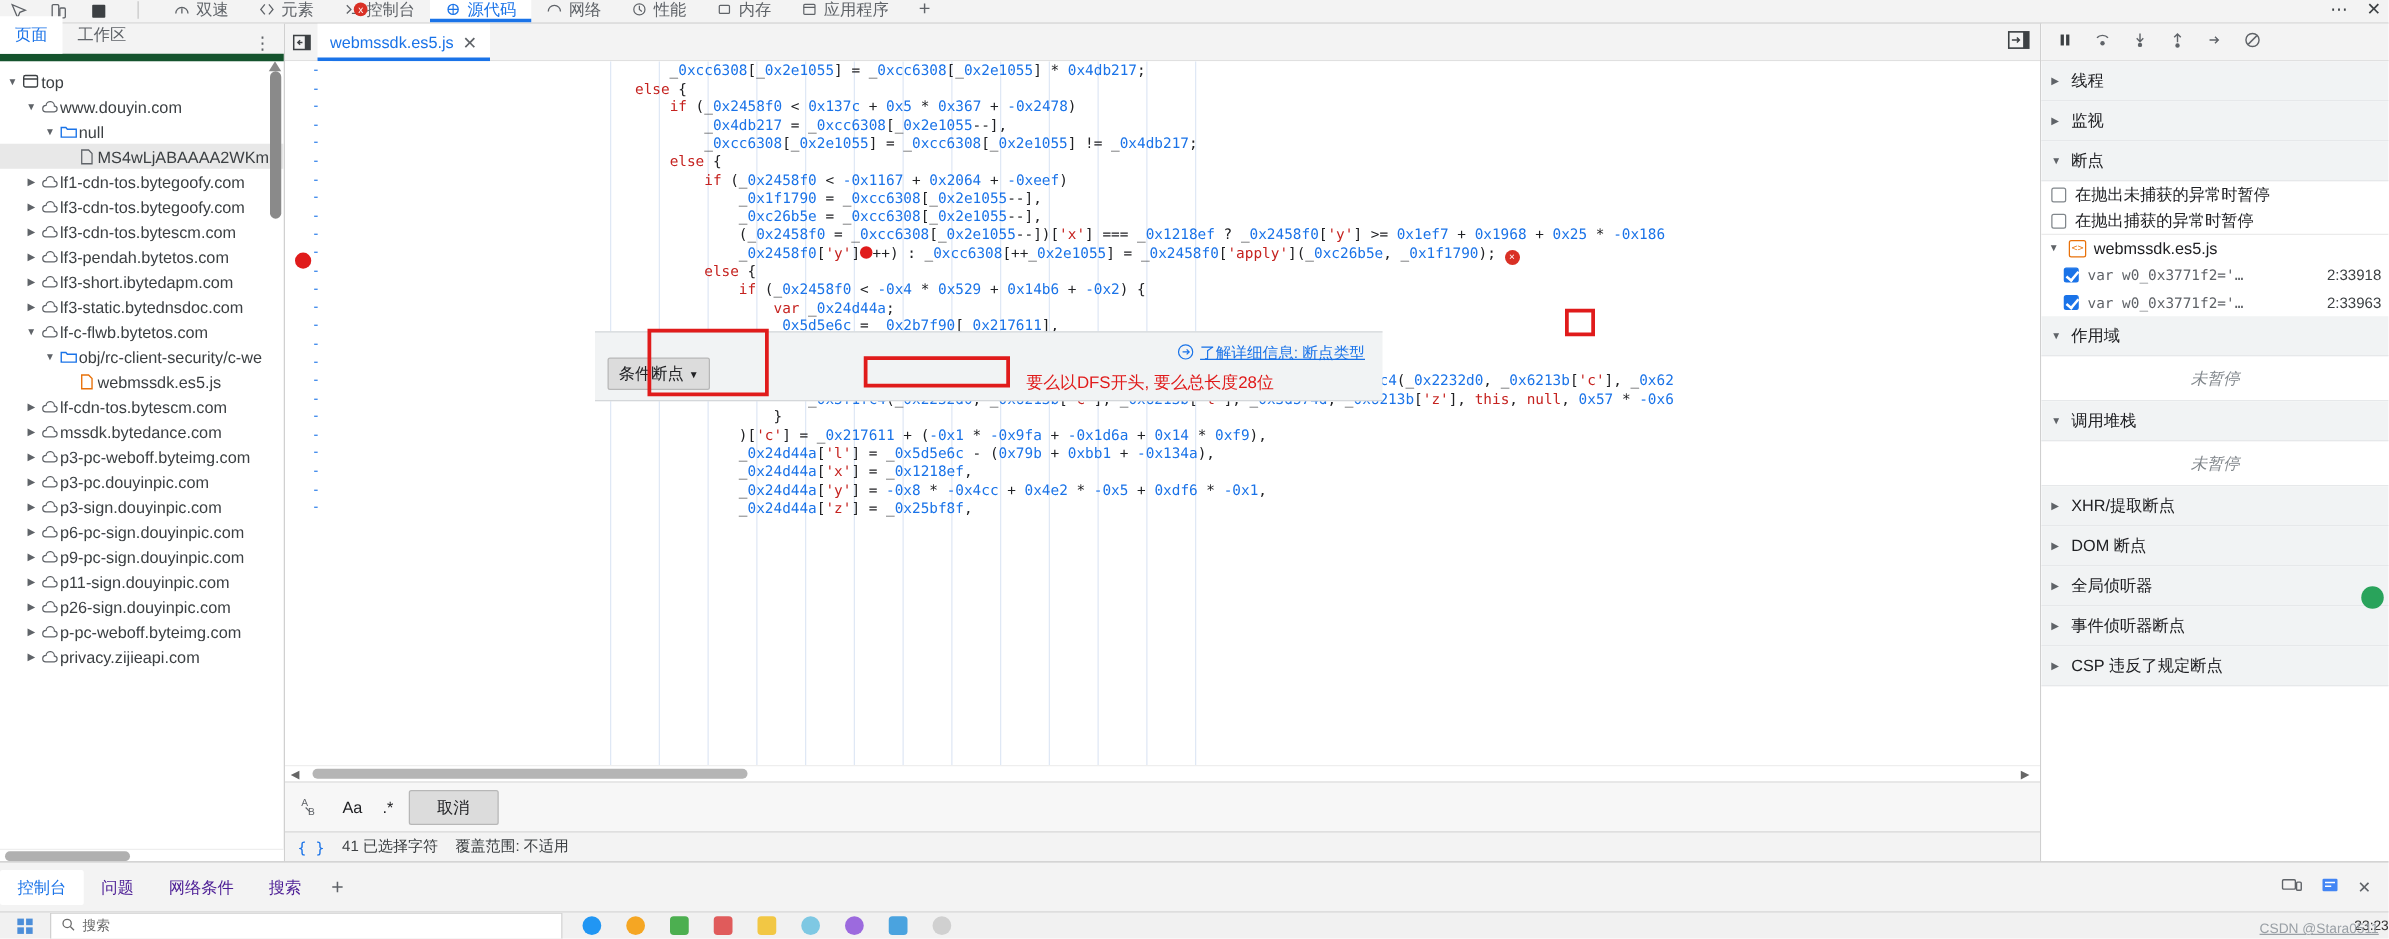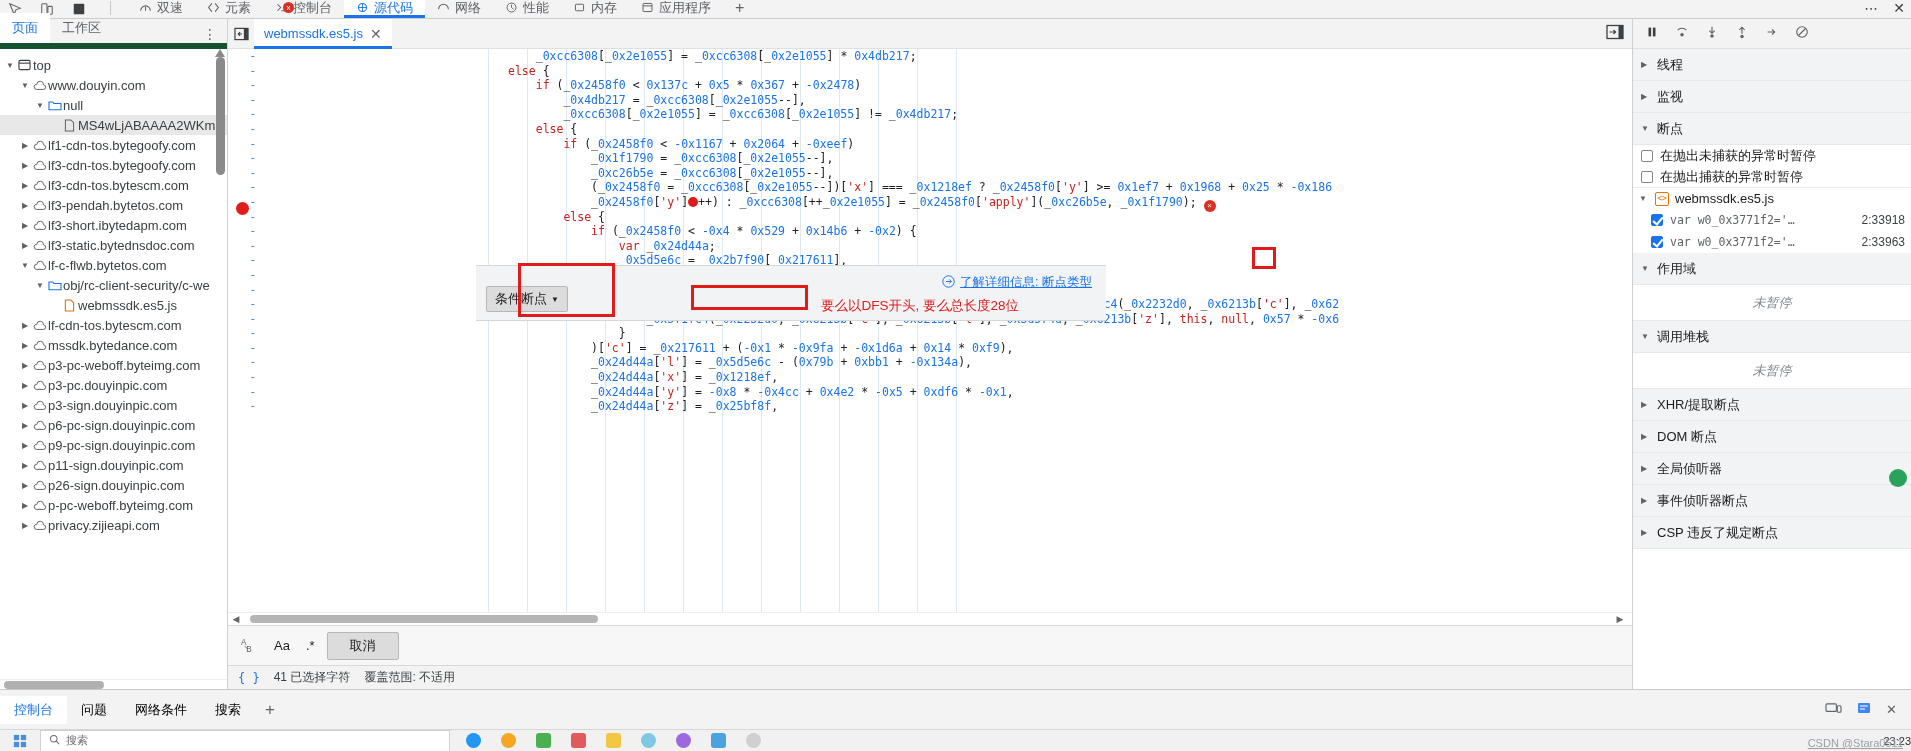--- a/index.html
+++ b/index.html
@@ -237,21 +237,21 @@
   .dbg-scroll-dot{
     position:absolute; right:4px; width:18px;height:18px;border-radius:50%;background:#29a35b;
   }
 
   
   .drawer {
     position:absolute; left:0; top:689px; width:1911px; height:40px;
     background:#f3f3f3; border-top:1px solid #c9c9c9;
     display:flex; align-items:center;
   }
-  .drawer-tab { padding:0 14px; height:28px; line-height:28px; font-size:13px; color:#000000; }
+  .drawer-tab { padding:0 14px; height:28px; line-height:28px; font-size:13px; color:#4c1d95; }
   .drawer-tab.active{ color:#1a73e8; background:#fff; border-radius:2px;}
   .drawer-plus { padding:0 10px; font-size:17px; color:#5f6368; }
   .drawer-right { margin-left:auto; display:flex; align-items:center; gap:14px; padding-right:14px;}
 
   
   .taskbar {
     position:absolute; left:0; top:729px; width:1911px; height:22px;
     background:#f1f1f1; border-top:1px solid #d6d6d6; display:flex; align-items:center;
     overflow:hidden;
   }

